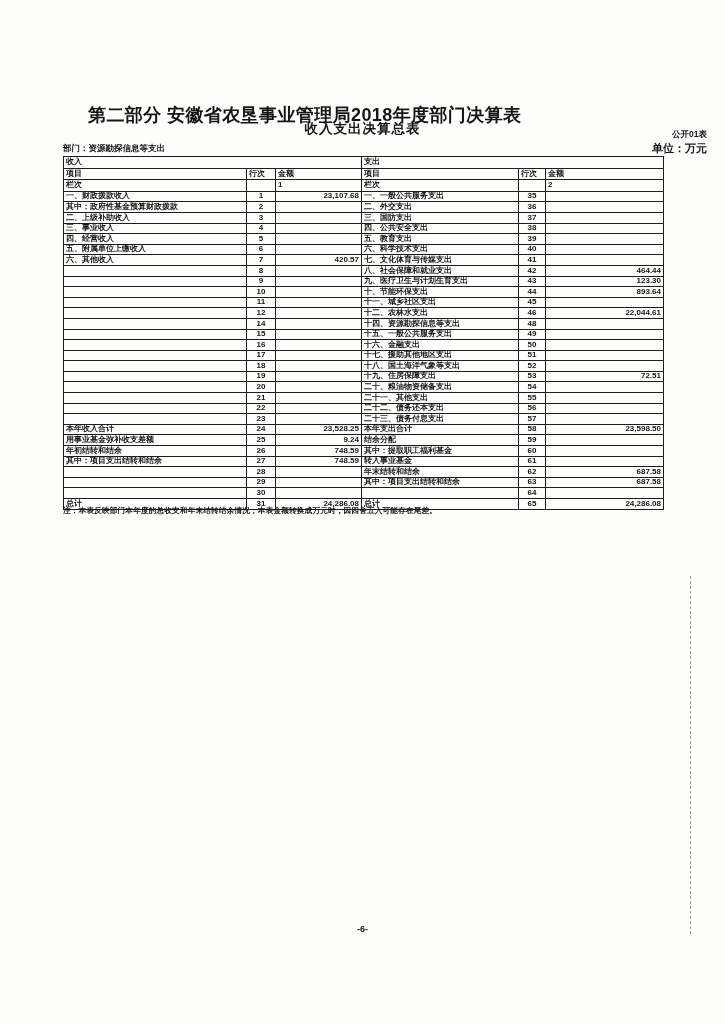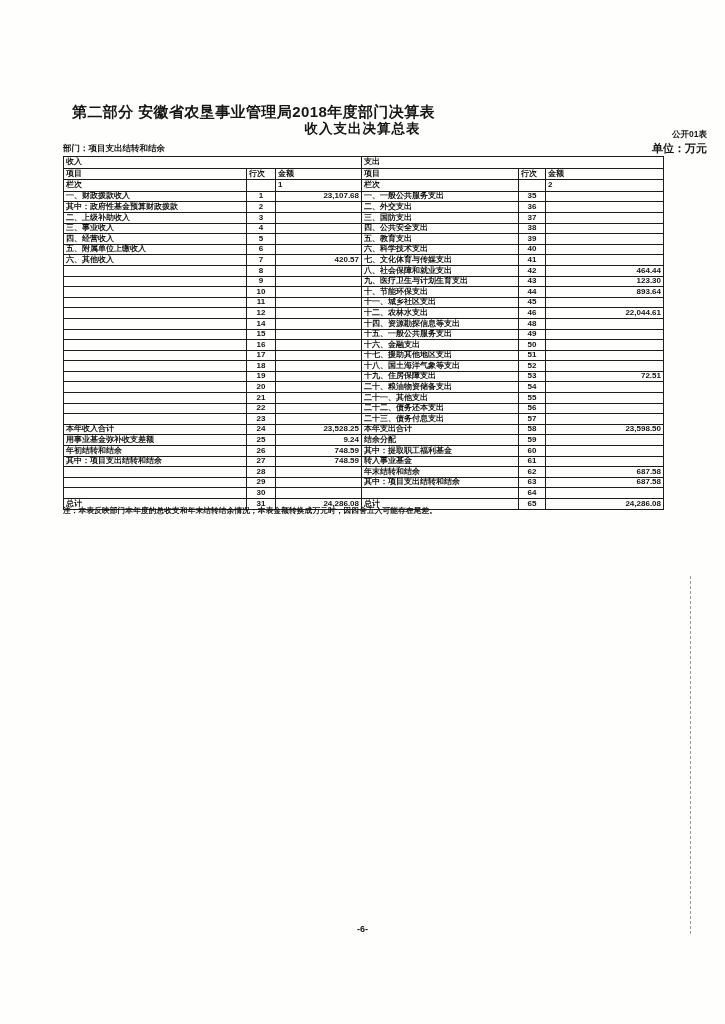--- a/index.html
+++ b/index.html
@@ -1,19 +1,19 @@
 <!DOCTYPE html>
 <html><head>
 <meta charset="utf-8">
 <style>
   *{margin:0;padding:0;box-sizing:border-box}
   html,body{width:725px;height:1024px}
   body{background:#e9e9e7;font-family:"Liberation Sans","DejaVu Sans",sans-serif;position:relative;color:#151515}
   .page{position:absolute;left:0;top:0;width:725px;height:1024px;background:#fefefd;overflow:hidden}
-  .section-title{position:absolute;left:72px;top:103px;font-size:15px;font-weight:bold;letter-spacing:.4px;white-space:nowrap}
+  .section-title{position:absolute;left:88px;top:103px;font-size:18px;font-weight:bold;letter-spacing:.4px;white-space:nowrap}
   .table-title{position:absolute;left:0;right:0;top:120px;text-align:center;font-size:13.5px;font-weight:bold;letter-spacing:1px}
   .form-code{position:absolute;right:18px;top:129px;font-size:8.5px;font-weight:bold}
   .unit-label{position:absolute;right:18px;top:141px;font-size:11px;font-weight:bold}
   .dept-label{position:absolute;left:63px;top:143px;font-size:8.5px;font-weight:bold}
   table.summary{position:absolute;left:63px;top:156px;width:600px;border-collapse:collapse;table-layout:fixed;font-size:8px}
   table.summary td{border:1px solid #1c1c1c;height:10.6px;line-height:1.05;padding:0 2px;overflow:hidden;white-space:nowrap;font-weight:bold;vertical-align:middle}
   table.summary thead td{text-align:left;height:11.6px}
   td.line{text-align:center}
   td.amt{text-align:right;padding-right:2px}
   td.center{}
@@ -25,21 +25,21 @@
 </style>
 </head>
 <body>
 
 <div class="page">
 
   <div class="section-title">第二部分  安徽省农垦事业管理局2018年度部门决算表</div>
   <div class="table-title">收入支出决算总表</div>
   <div class="form-code">公开01表</div>
   <div class="unit-label">单位：万元</div>
-  <div class="dept-label">部门：项目支出结转和结余</div>
+  <div class="dept-label">部门：资源勘探信息等支出</div>
 
   <table class="summary">
     <colgroup>
       <col style="width:183px">
         <col style="width:29px">
         <col style="width:86px">
       <col style="width:157px">
         <col style="width:27px">
         <col style="width:118px">
     </colgroup>

